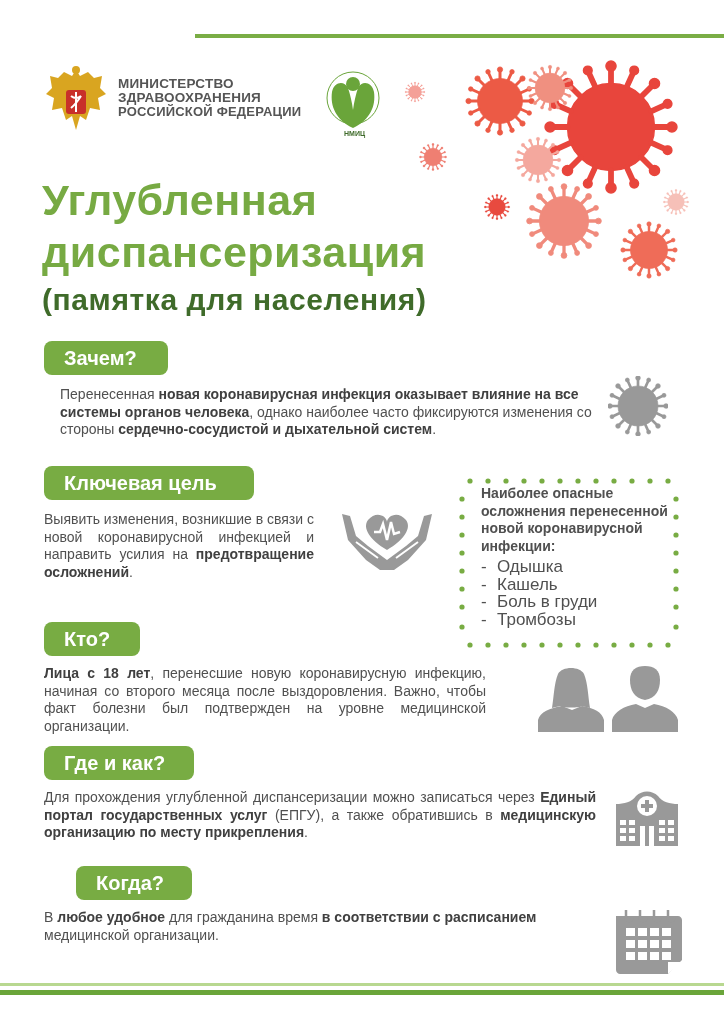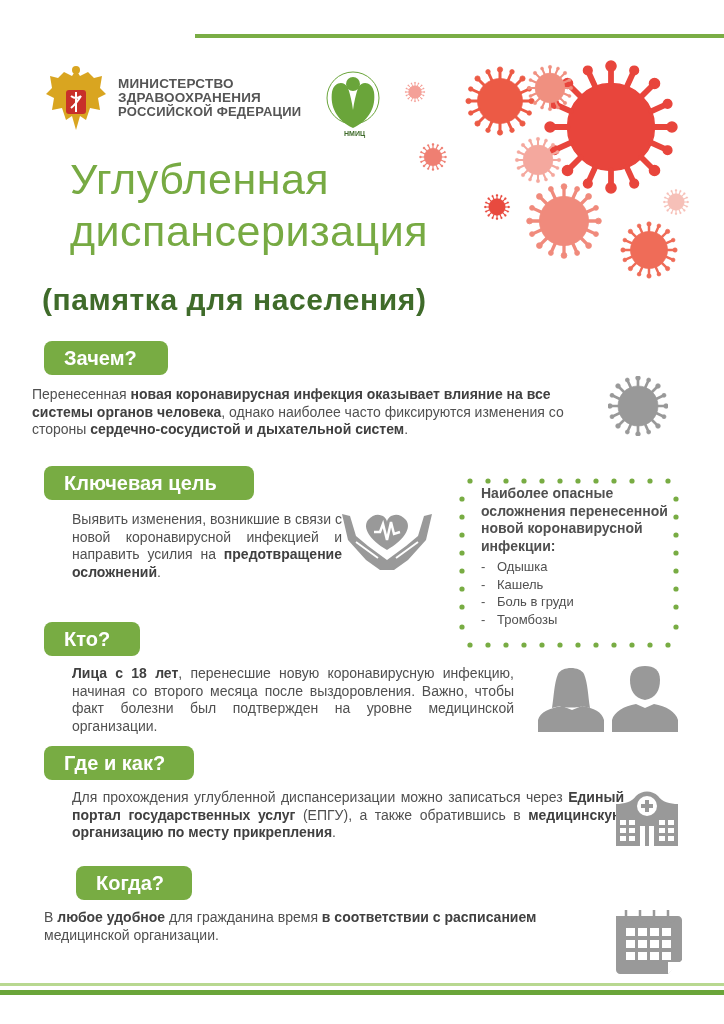--- a/index.html
+++ b/index.html
@@ -6,34 +6,34 @@
   body { width:724px; height:1024px; position:relative; overflow:hidden;
          font-family:"Liberation Sans", sans-serif; color:#505050; }
   .abs { position:absolute; }
   .topline { left:195px; top:34px; width:529px; height:4px; background:#7aad45; }
   .botline1 { left:0; top:983px; width:724px; height:3px; background:#b8d890; }
   .botline2 { left:0; top:990px; width:724px; height:5px; background:#6aa53a; }
 
   .ministry { left:118px; top:77px; font-weight:bold; font-size:13.5px; line-height:14px; color:#555; letter-spacing:0.2px; }
   .ministry .l3 { font-weight:bold; font-size:13px; color:#555; }
 
-  .title { left:42px; top:153px; font-weight:normal; font-size:43px; line-height:52px; color:#77aa43; letter-spacing:0.5px;margin-left:28px; }
+  .title { left:42px; top:174px; font-weight:bold; font-size:43px; line-height:52px; color:#77aa43; letter-spacing:0.5px; }
   .subtitle { left:42px; top:282px; font-weight:bold; font-size:30px; line-height:36px; color:#3f6b2a; letter-spacing:0.6px; }
 
   .pill { background:#78ac43; color:#fff; font-weight:bold; font-size:20px; border-radius:8px;
           height:34px; line-height:34px; padding:0 20px; box-sizing:border-box; }
 
   .para { font-size:14px; line-height:17.5px; color:#505050; }
   .para b { color:#404040; }
-  .justify { text-align:justify;margin-left:28px; }
+  .justify { text-align:justify; }
 
   .box { left:458px; top:477px; width:222px; height:172px; box-sizing:border-box; }
   .box-inner { position:absolute; left:23px; top:8px; width:190px; }
   .box-head { font-weight:bold; font-size:14px; line-height:17.5px; color:#505050; }
-  .box-list { list-style:none; margin:3px 0 0 0; padding:0; font-size:13px; line-height:17.5px; }
+  .box-list { list-style:none; margin:3px 0 0 0; padding:0; font-size:17px; line-height:17.5px; }
   .box-list li::before { content:"-"; display:inline-block; width:16px; }
   .icon { position:absolute; }
 </style>
 </head>
 <body>
 
 <div class="abs topline"></div>
 <div class="abs botline1"></div>
 <div class="abs botline2"></div>
 
@@ -137,21 +137,21 @@
   </svg>
 </div>
 
 <div class="abs title">
   <div>Углубленная</div>
   <div>диспансеризация</div>
 </div>
 <div class="abs subtitle">(памятка для населения)</div>
 
 <div class="abs pill" style="left:44px;top:341px;width:124px;">Зачем?</div>
-<div class="abs para" style="left:32px;top:386px;width:550px;">
+<div class="abs para" style="left:60px;top:386px;width:550px;">
   <span>Перенесенная </span><b>новая коронавирусная инфекция оказывает влияние на все системы органов человека</b><span>, однако наиболее часто фиксируются изменения со стороны </span><b>сердечно-сосудистой и дыхательной систем</b><span>.</span>
 </div>
 <div class="icon" style="left:608px;top:376px;width:60px;height:60px;">
   <svg width="60" height="60" viewBox="-45 -45 90 90">
       <g fill="#999" stroke="#999">
         <use href="#vr"></use>
       </g>
     </svg>
 </div>
 

